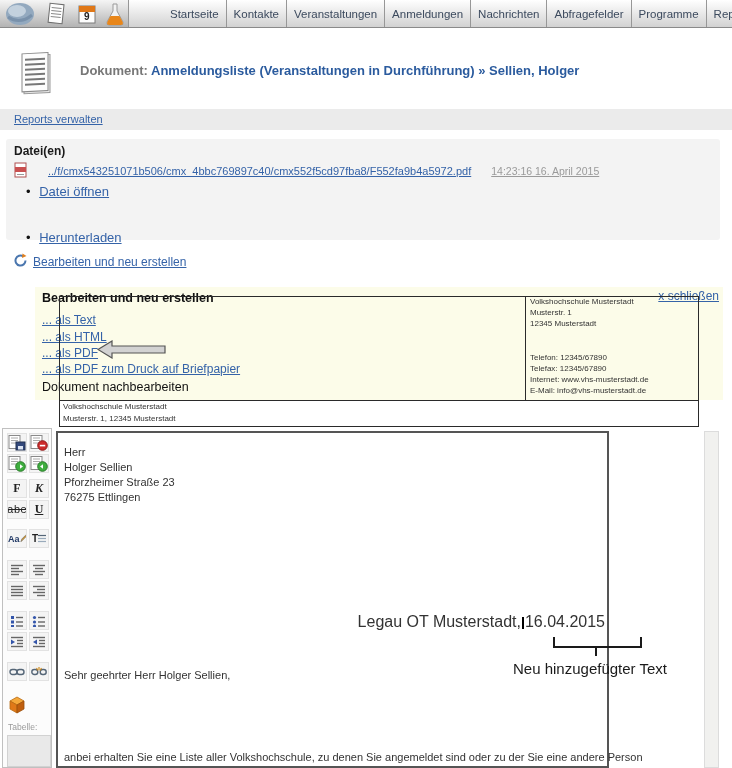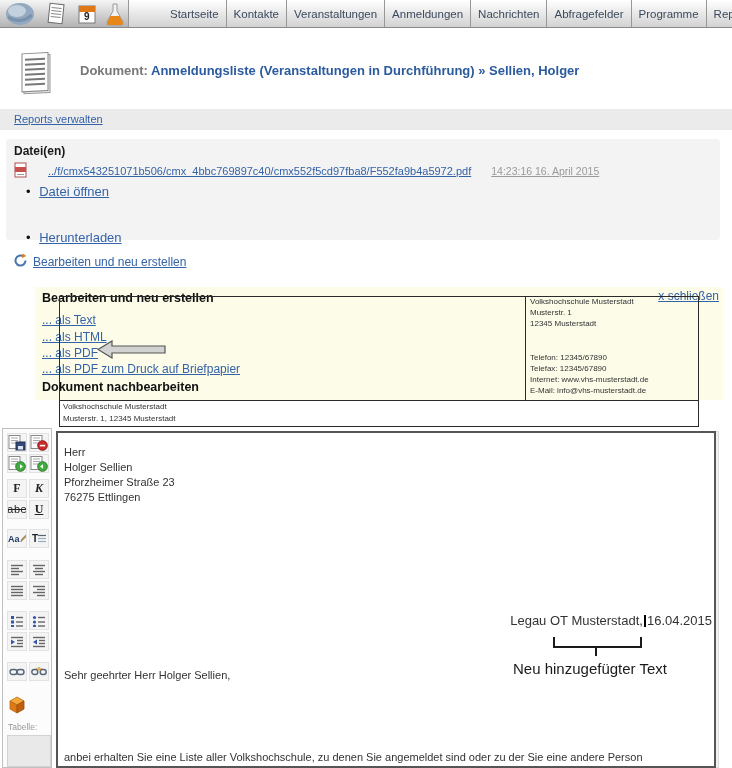--- a/index.html
+++ b/index.html
@@ -36,21 +36,21 @@
   .bullet-row{position:absolute;font-size:13px;}
   .bullet-row .dot{color:#111;margin-right:5px;}
 
   .edit-row{position:absolute;left:13px;top:253px;display:flex;align-items:center;gap:5px;font-size:12px;}
 
   
   .popup{position:absolute;left:35px;top:287px;width:688px;height:113px;background:#fcfce9;}
   .popup-heading{position:absolute;left:7px;top:4px;font-size:12.5px;font-weight:bold;color:#111;}
   .popup-close{position:absolute;right:4px;top:2px;font-size:12px;}
   .popup-opt{position:absolute;left:7px;font-size:12px;}
-  .popup-sub{position:absolute;left:7px;top:93px;font-size:12.5px;font-weight:bold;color:#111;}
+  .popup-sub{position:absolute;left:7px;top:93px;font-size:12.5px;font-weight:normal;color:#111;}
   .letterhead{position:absolute;left:495px;top:9px;font-size:8px;line-height:11px;color:#333;}
   .letterhead .contact{margin-top:23px;}
   .arrow-annot{position:absolute;left:62px;top:53px;}
 
   
   .ov{position:absolute;background:#2a2a2a;z-index:5;}
 
   .sender{position:absolute;left:63px;top:401px;font-size:8px;line-height:11.5px;color:#333;z-index:4;}
 
   
@@ -59,26 +59,26 @@
   .tbtn{position:absolute;width:20px;height:19px;background:#f4f4f4;border:1px solid #e2e2e2;
         box-sizing:border-box;display:flex;align-items:center;justify-content:center;overflow:hidden;}
   .c1{left:4px;} .c2{left:26px;}
   .glyph-serif{font-family:"Liberation Serif",serif;font-size:12px;font-weight:bold;color:#222;}
   .glyph-italic{font-style:italic;}
   .glyph-strike{font-size:11px;text-decoration:line-through;color:#222;font-family:Liberation Mono, monospace;}
   .glyph-underline{text-decoration:underline;}
   .table-label{position:absolute;left:5px;top:293px;font-size:8.5px;color:#9a9a9a;}
   .table-box{position:absolute;left:4px;top:306px;width:42px;height:30px;background:#e9e9e9;border:1px solid #d2d2d2;}
 
-  .editor{position:absolute;left:56px;top:431px;width:660px;height:337px;border:2px solid #555;
+  .editor{position:absolute;left:56px;top:431px;width:553px;height:337px;border:2px solid #555;
           background:#fff;box-sizing:border-box;z-index:3;}
   .scrollstrip{position:absolute;left:704px;top:431px;width:15px;height:337px;background:#f1f1ef;
                border:1px solid #dcdcdc;box-sizing:border-box;}
   .recipient{position:absolute;left:6px;top:12px;font-size:11px;line-height:15px;color:#333;}
-  .dateline{position:absolute;right:2px;top:180px;font-size:13px;color:#333;white-space:nowrap;}
+  .dateline{position:absolute;right:2px;top:180px;font-size:16px;color:#333;white-space:nowrap;}
   .caret{display:inline-block;width:2px;height:12px;background:#000;vertical-align:-2px;margin:0 1px;}
   .salutation{position:absolute;left:6px;top:236px;font-size:11px;color:#333;}
   .bodyline{position:absolute;left:6px;top:318px;font-size:11px;color:#333;white-space:nowrap;}
 
   
   .brace{position:absolute;left:553px;top:637px;width:85px;height:9px;z-index:6;
          border-left:2px solid #1a1a1a;border-right:2px solid #1a1a1a;border-bottom:2px solid #1a1a1a;}
   .brace-stem{position:absolute;left:595px;top:646px;width:2px;height:10px;background:#1a1a1a;z-index:6;}
   .annotation-text{position:absolute;left:513px;top:660px;font-size:15px;color:#1a1a1a;z-index:6;}
 </style>

